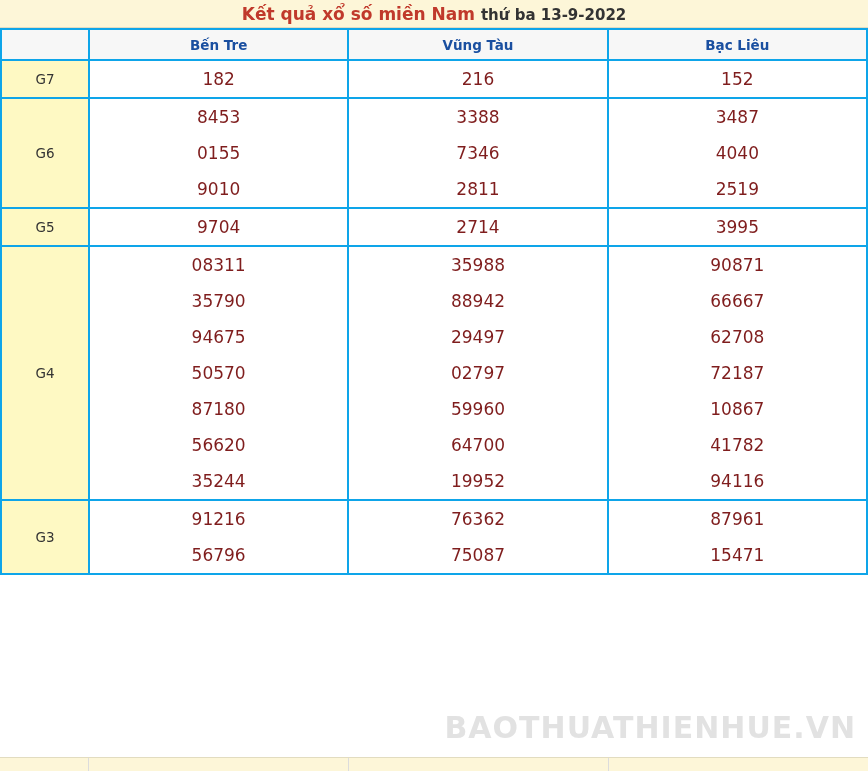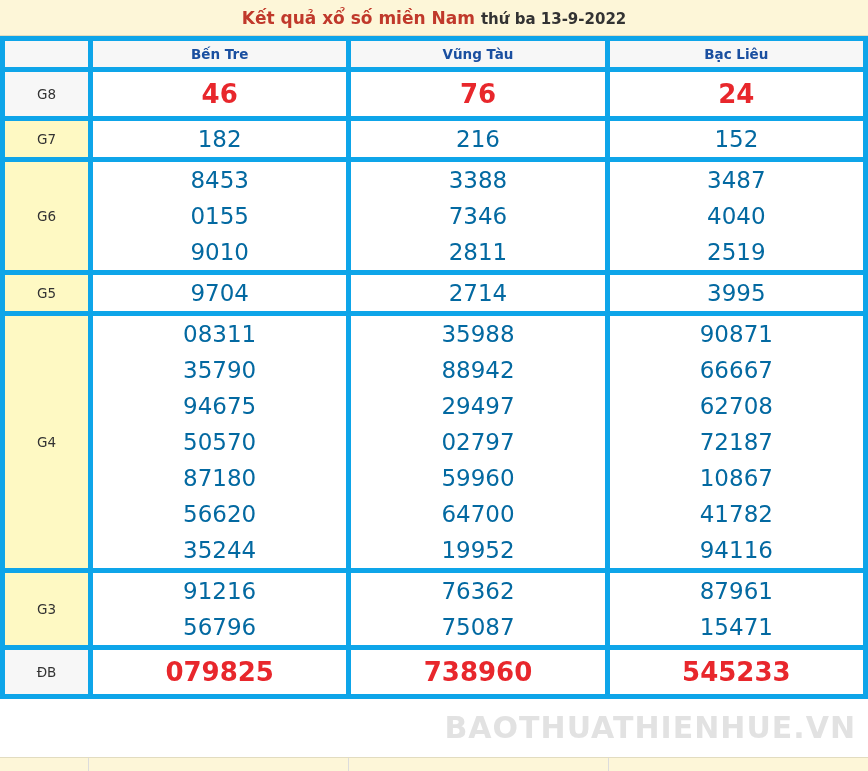--- a/index.html
+++ b/index.html
@@ -14,21 +14,21 @@
     overflow: hidden;
   }
   .page {
     width: 868px;
     height: 771px;
     position: relative;
     background: #ffffff;
     box-sizing: border-box;
   }
   .title-bar {
-    height: 36px;
+    height: 28px;
     background: #fdf6d8;
     display: flex;
     align-items: center;
     justify-content: center;
     border-bottom: 1px solid #e2dcc0;
     box-sizing: border-box;
   }
   .title-text {
     font-size: 17px;
     color: #c0392b;
@@ -40,21 +40,21 @@
     font-weight: bold;
     font-size: 15px;
     margin-left: 6px;
   }
   table.results {
     border-collapse: collapse;
     width: 868px;
     table-layout: fixed;
   }
   table.results td, table.results th {
-    border: 5px solid #0ea5e9;
+    border: 2px solid #0ea5e9;
     text-align: center;
     vertical-align: middle;
     box-sizing: border-box;
   }
   th.prov-head {
     height: 31px;
     font-size: 13.5px;
     color: #1a4fa0;
     font-weight: bold;
     background: #f7f7f7;
@@ -67,22 +67,22 @@
     width: 88px;
     font-size: 13.5px;
     color: #333333;
     background: #fef9c3;
   }
   td.vals {
     padding: 0;
     background: #ffffff;
   }
   td.vals .num {
-    font-size: 23px;
-    color: #0369a1;
+    font-size: 17px;
+    color: #7f1d1d;
     line-height: 36px;
     height: 36px;
     display: block;
   }
   tr.g8 td.vals .num,
   tr.db td.vals .num {
     color: #e8272c;
     font-weight: bold;
     font-size: 26px;
     line-height: 44px;
@@ -135,32 +135,20 @@
     <thead>
       <tr>
         <th class="corner"></th>
         <th class="prov-head">Bến Tre</th>
         <th class="prov-head">Vũng Tàu</th>
         <th class="prov-head">Bạc Liêu</th>
       </tr>
     </thead>
     <tbody>
 
-      <tr class="g8">
-        <td class="glabel">G8</td>
-        <td class="vals">
-          <span class="num">46</span>
-        </td>
-        <td class="vals">
-          <span class="num">76</span>
-        </td>
-        <td class="vals">
-          <span class="num">24</span>
-        </td>
-      </tr>
 
       <tr>
         <td class="glabel">G7</td>
         <td class="vals">
           <span class="num">182</span>
         </td>
         <td class="vals">
           <span class="num">216</span>
         </td>
         <td class="vals">
@@ -242,32 +230,20 @@
           <span class="num">75087</span>
         </td>
         <td class="vals">
           <span class="num">87961</span>
           <span class="num">15471</span>
         </td>
       </tr>
 
 
 
-      <tr class="db">
-        <td class="glabel">ĐB</td>
-        <td class="vals">
-          <span class="num">079825</span>
-        </td>
-        <td class="vals">
-          <span class="num">738960</span>
-        </td>
-        <td class="vals">
-          <span class="num">545233</span>
-        </td>
-      </tr>
 
     </tbody>
   </table>
 
   <div class="watermark">BAOTHUATHIENHUE.VN</div>
 
   <div class="bottom-strip">
     <div class="bs-cell" style="left:88px;width:220px;"></div>
     <div class="bs-cell" style="left:348px;width:220px;"></div>
     <div class="bs-cell" style="left:608px;width:260px;"></div>

